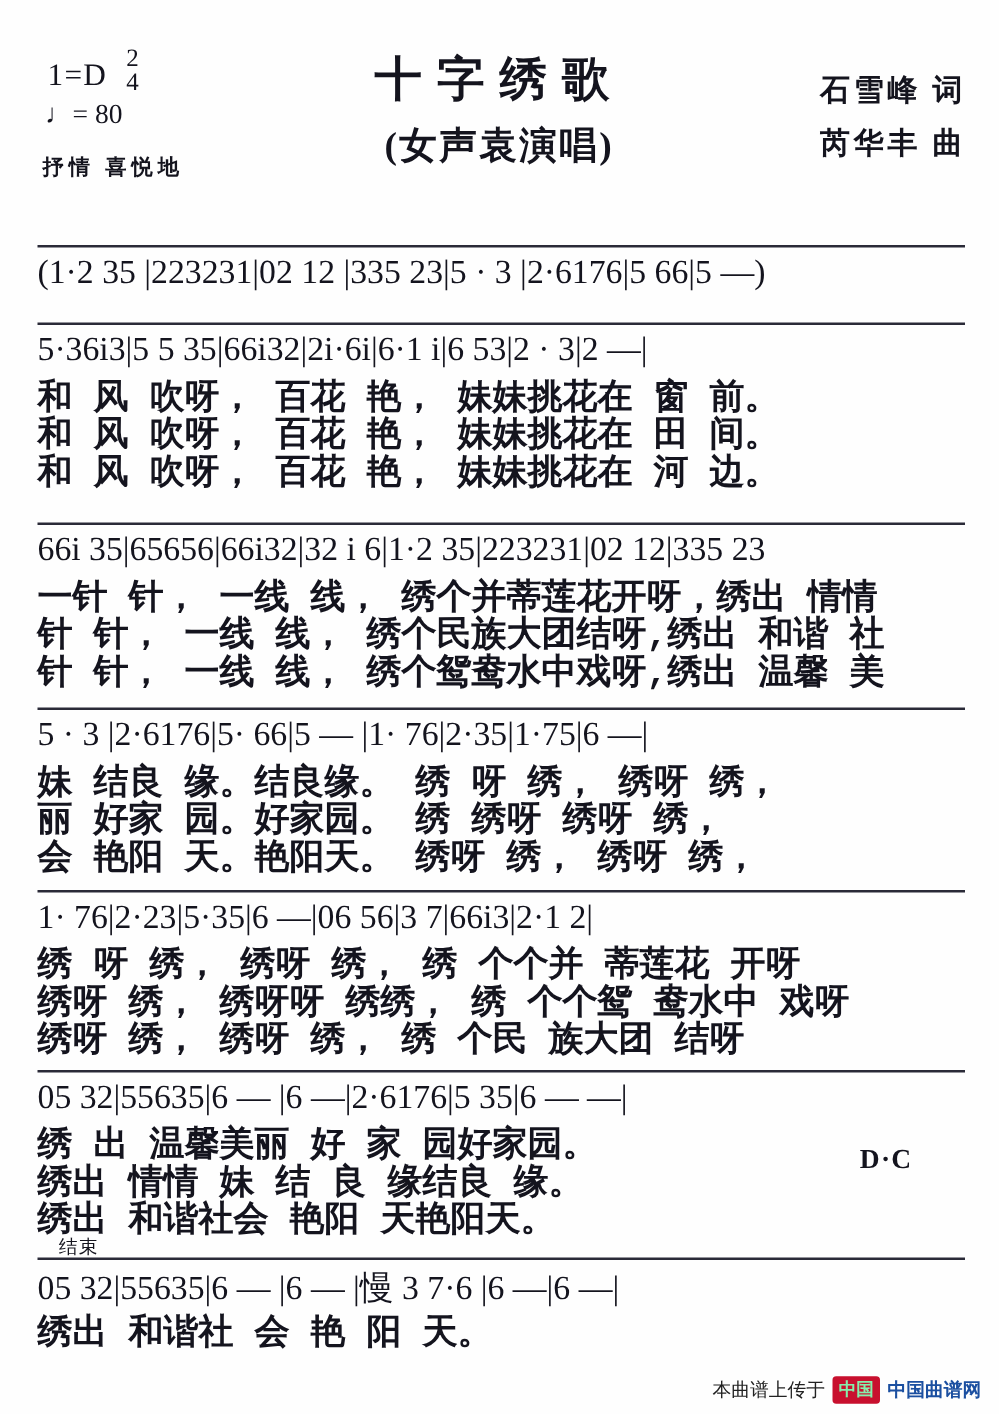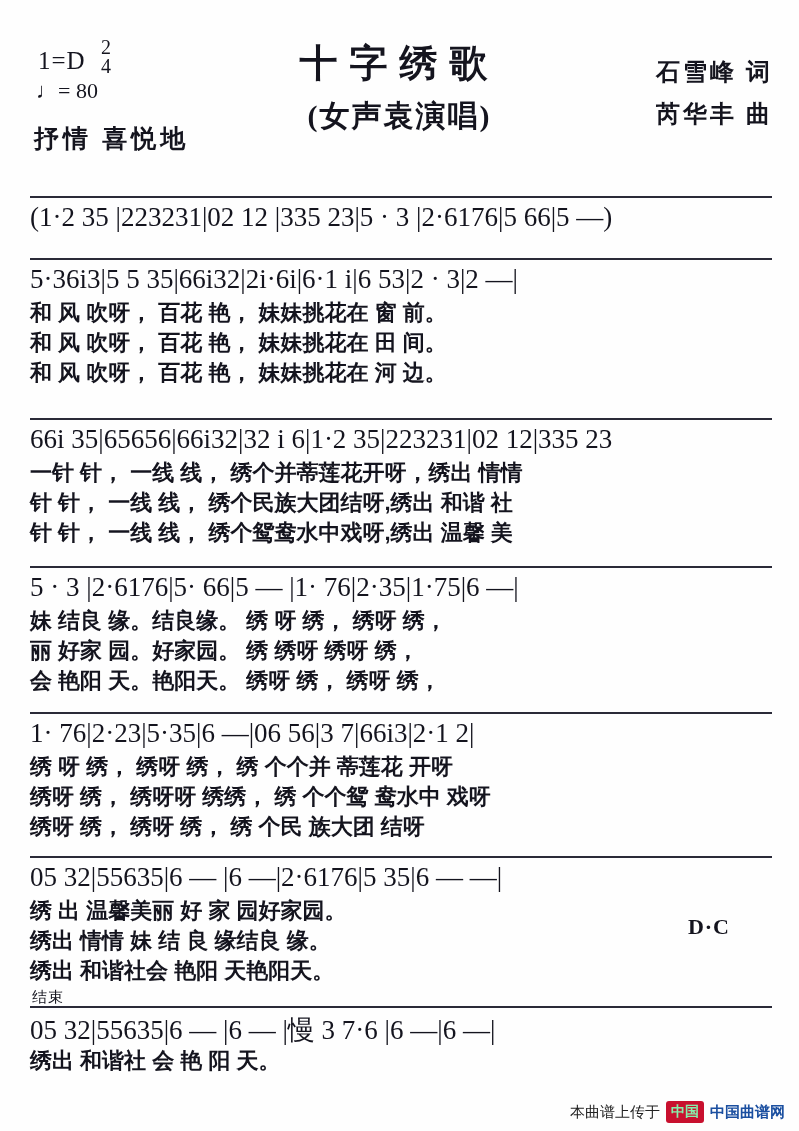--- a/index.html
+++ b/index.html
@@ -41,21 +41,21 @@
   .hdr-tempo {
     position: absolute;
     left: 36px;
     top: 78px;
     font-size: 22px;
   }
   .hdr-mood {
     position: absolute;
     left: 34px;
     top: 122px;
-    font-size: 25px;
+    font-size: 17px;
     letter-spacing: 4px;
     font-weight: bold;
   }
   .title {
     position: absolute;
     left: 0;
     top: 38px;
     width: 799px;
     text-align: center;
     font-size: 38px;
@@ -101,37 +101,38 @@
     height: 34px;
     font-size: 27px;
     letter-spacing: 0px;
     white-space: nowrap;
     font-family: "Liberation Serif", serif;
     padding-top: 6px;
   }
   .lyric {
     position: relative;
     height: 30px;
-    font-size: 22px;
+    font-size: 28px;
     white-space: nowrap;
     letter-spacing: 0px;
-    font-family: Liberation Sans, sans-serif;
+    font-family: Liberation Mono, monospace;
     font-weight: bold;
   }
   .dc {
     position: absolute;
     right: 42px;
     font-size: 22px;
     font-weight: bold;
     letter-spacing: 1px;
   }
   .repeat-bracket {
     position: absolute;
     font-size: 15px;
     letter-spacing: 1px;
+    margin-left: 15px;
   }
   
   .footer {
     position: absolute;
     right: 14px;
     bottom: 8px;
     display: flex;
     align-items: center;
     font-size: 15px;
     color: #222;

